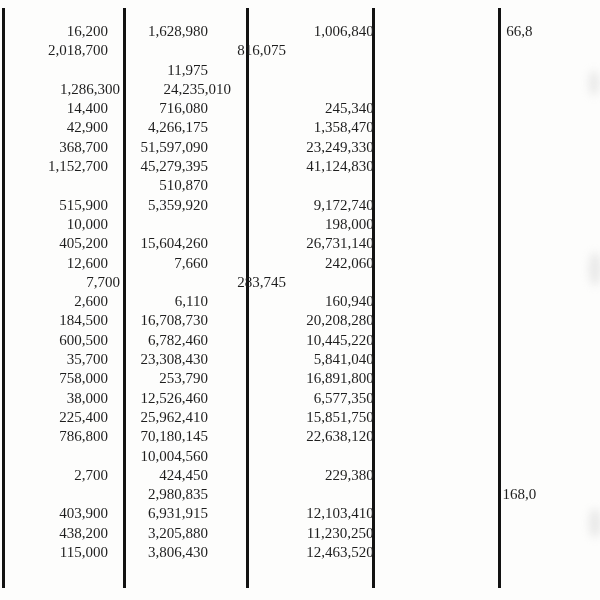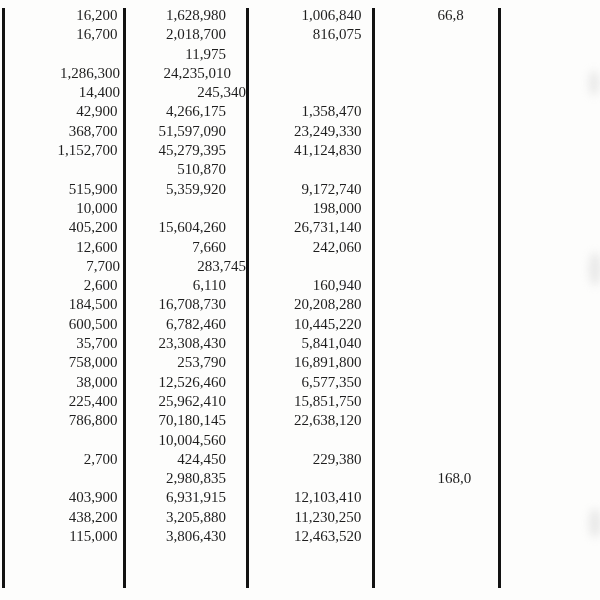--- a/index.html
+++ b/index.html
@@ -26,39 +26,39 @@
     width: 3px;
     background: var(--line, #121212);
   }
   .vline.l1 { left: 2px;   }
   .vline.l2 { left: 123px; }
   .vline.l3 { left: 246px; }
   .vline.l4 { left: 372px; }
   .vline.l5 { left: 498px; }
   .rows {
     position: absolute;
-    top: 6px;
+    top: 22px;
     left: 0;
     width: 589px;
   }
   .row {
     display: flex;
     height: 19.3px;
     line-height: 19.3px;
     font-size: 15px;
   }
   .cell {
     box-sizing: border-box;
     white-space: nowrap;
     overflow: visible;
   }
   .c1 { width: 123px; text-align: right; padding-right: 3px; }
   .c2 { width: 123px; text-align: right; padding-right: 15px; }
-  .c3 { width: 127px; text-align: right; padding-right: 4px; }
-  .c4 { width: 227px; text-align: left;  padding-left: 72px; }
+  .c3 { width: 127px; text-align: right; padding-right: 4px; margin-left: 40px; }
+  .c4 { width: 227px; text-align: center;  padding-left: 72px; }
   .smudge {
     position: absolute;
     background: #cfcfcf;
     border-radius: 50%;
     filter: blur(4px);
     opacity: 0.45;
   }
   .smudge.s1 { left: 589px; top: 252px; width: 12px; height: 34px; }
   .smudge.s2 { left: 589px; top: 508px; width: 12px; height: 30px; }
   .smudge.s3 { left: 589px; top: 70px;  width: 10px; height: 26px; }
@@ -78,38 +78,38 @@
   <div class="smudge s3"></div>
 
   <div class="rows" id="rows">
       <div class="row">
         <span class="cell c1">16,200</span>
         <span class="cell c2">1,628,980</span>
         <span class="cell c3">1,006,840</span>
         <span class="cell c4">66,8</span>
       </div>
       <div class="row">
-        <span class="cell c1">16,700</span>
         <span class="cell c2">2,018,700</span>
         <span class="cell c3">816,075</span>
         <span class="cell c4"></span>
       </div>
       <div class="row">
         <span class="cell c1"></span>
         <span class="cell c2">11,975</span>
         <span class="cell c3"></span>
         <span class="cell c4"></span>
       </div>
       <div class="row">
         <span class="cell c1">1,286,300</span>
         <span class="cell c2">24,235,010</span>
         <span class="cell c4"></span>
       </div>
       <div class="row">
         <span class="cell c1">14,400</span>
+        <span class="cell c2">716,080</span>
         <span class="cell c3">245,340</span>
         <span class="cell c4"></span>
       </div>
       <div class="row">
         <span class="cell c1">42,900</span>
         <span class="cell c2">4,266,175</span>
         <span class="cell c3">1,358,470</span>
         <span class="cell c4"></span>
       </div>
       <div class="row">

